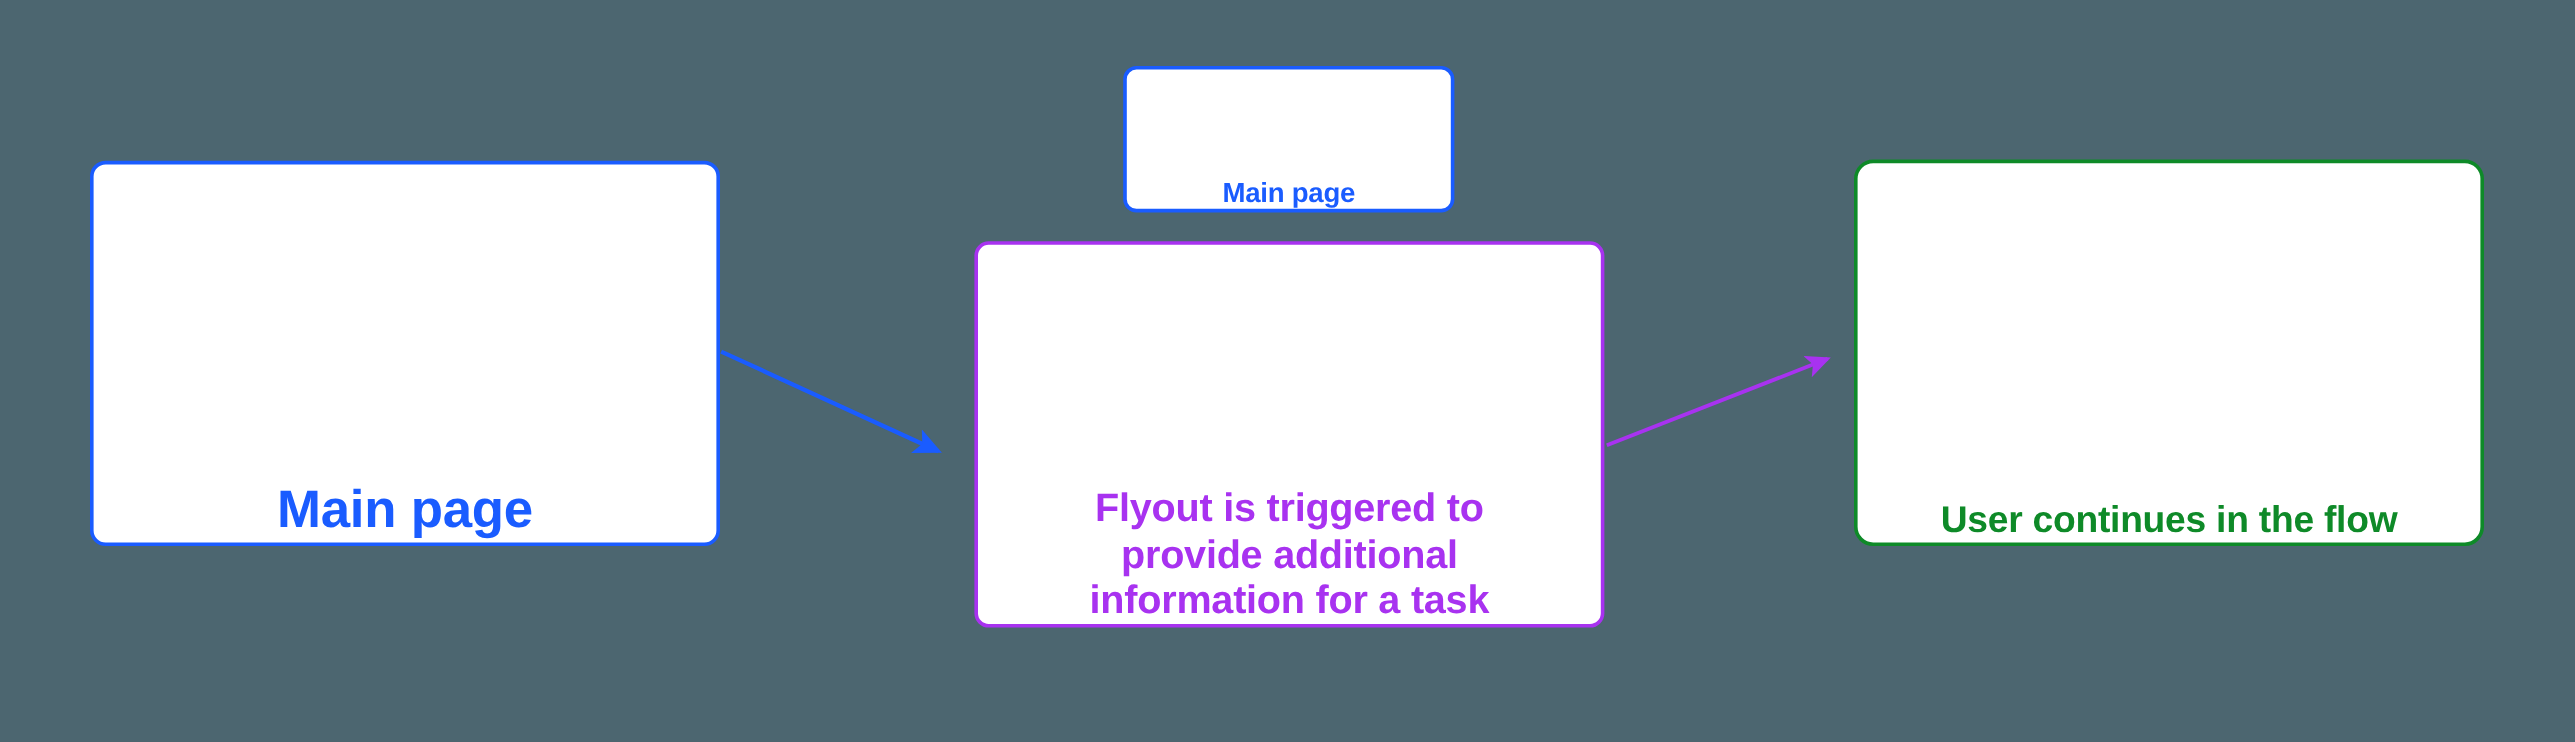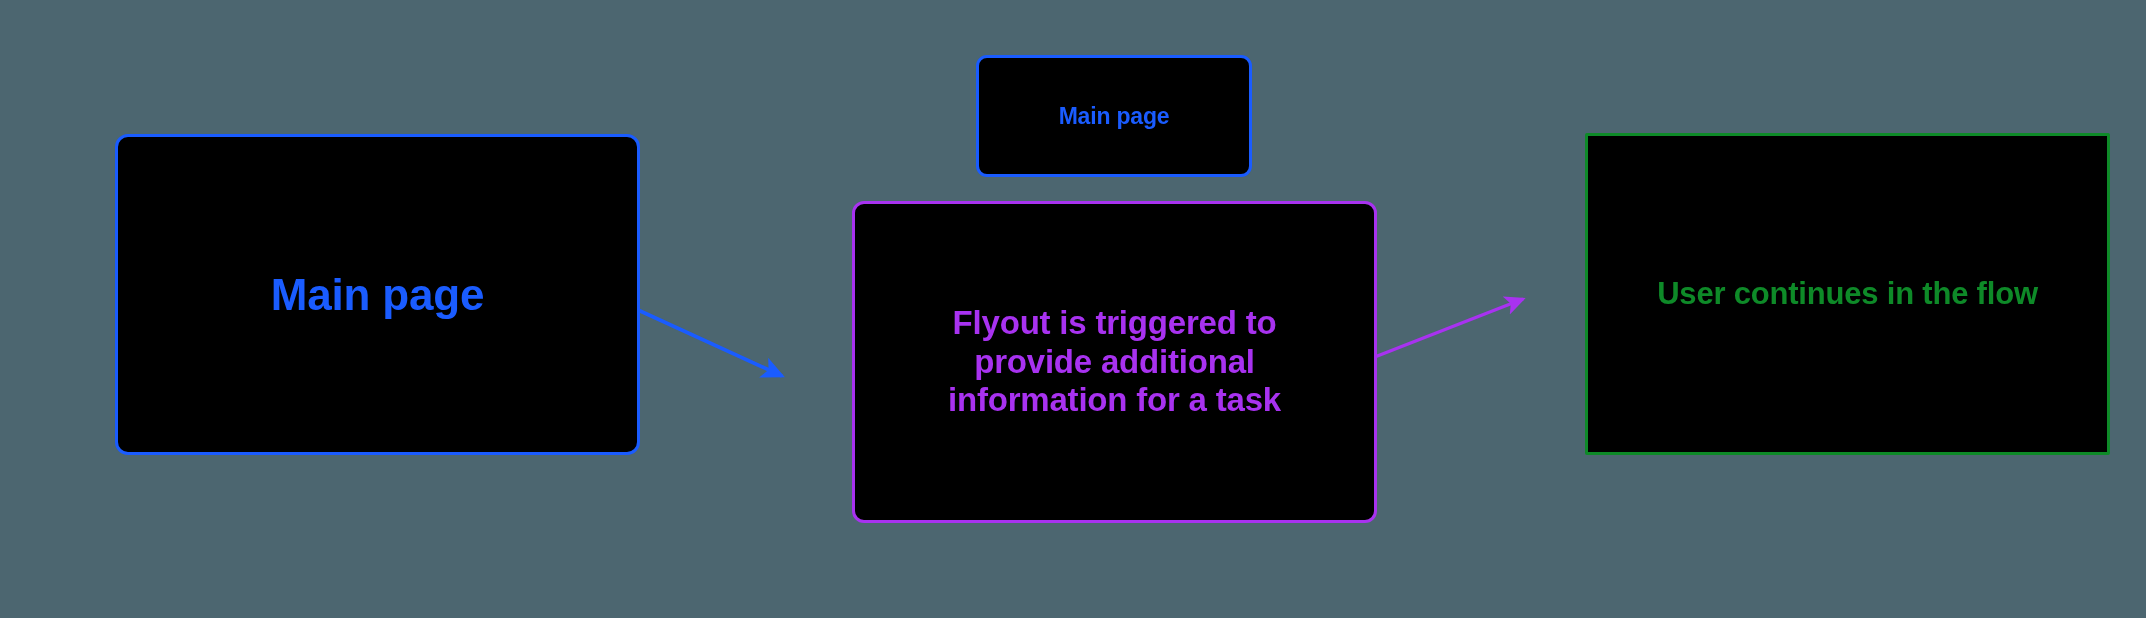--- a/index.html
+++ b/index.html
@@ -10,27 +10,26 @@
   #canvas {
     position: relative;
     width: 2146px;
     height: 618px;
     background: #4c6670;
     overflow: hidden;
     font-family: "Liberation Sans", "DejaVu Sans", sans-serif;
   }
   .node {
     position: absolute;
-    background: #000000;
+    background: #ffffff;
     box-sizing: border-box;
     display: flex;
-    align-items: center;
+    align-items: flex-end;
     justify-content: center;
     text-align: center;
-    margin-left: 40px;
   }
   .node-label {
     font-weight: bold;
     line-height: 1.22;
     letter-spacing: -0.2px;
     white-space: pre-line;
   }
 
   
   #node-main-page-large {
@@ -76,21 +75,21 @@
     line-height: 1.17;
   }
 
   
   #node-user-continues {
     left: 1545px;
     top: 133px;
     width: 525px;
     height: 322px;
     border: 3px solid #0e8a28;
-    border-radius: 2px;
+    border-radius: 16px;
   }
   #node-user-continues .node-label {
     color: #0e8a28;
     font-size: 31px;
   }
 
   
   #connectors {
     position: absolute;
     left: 0;

